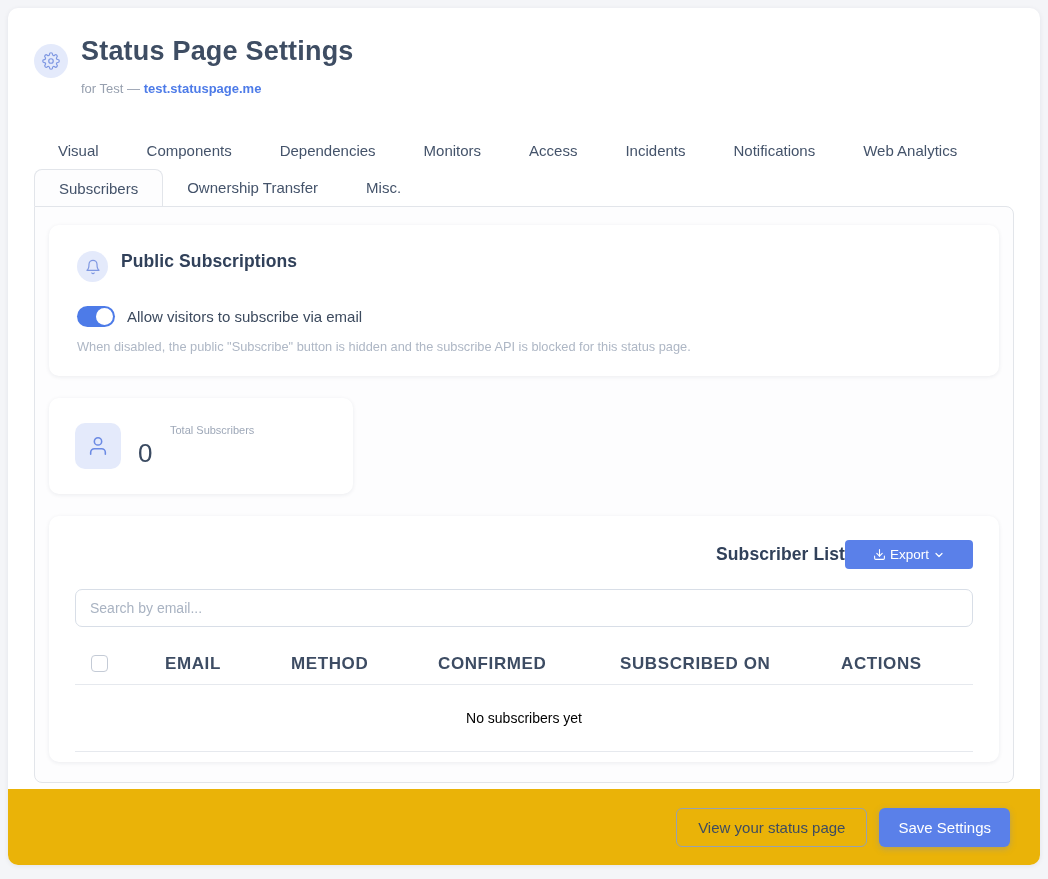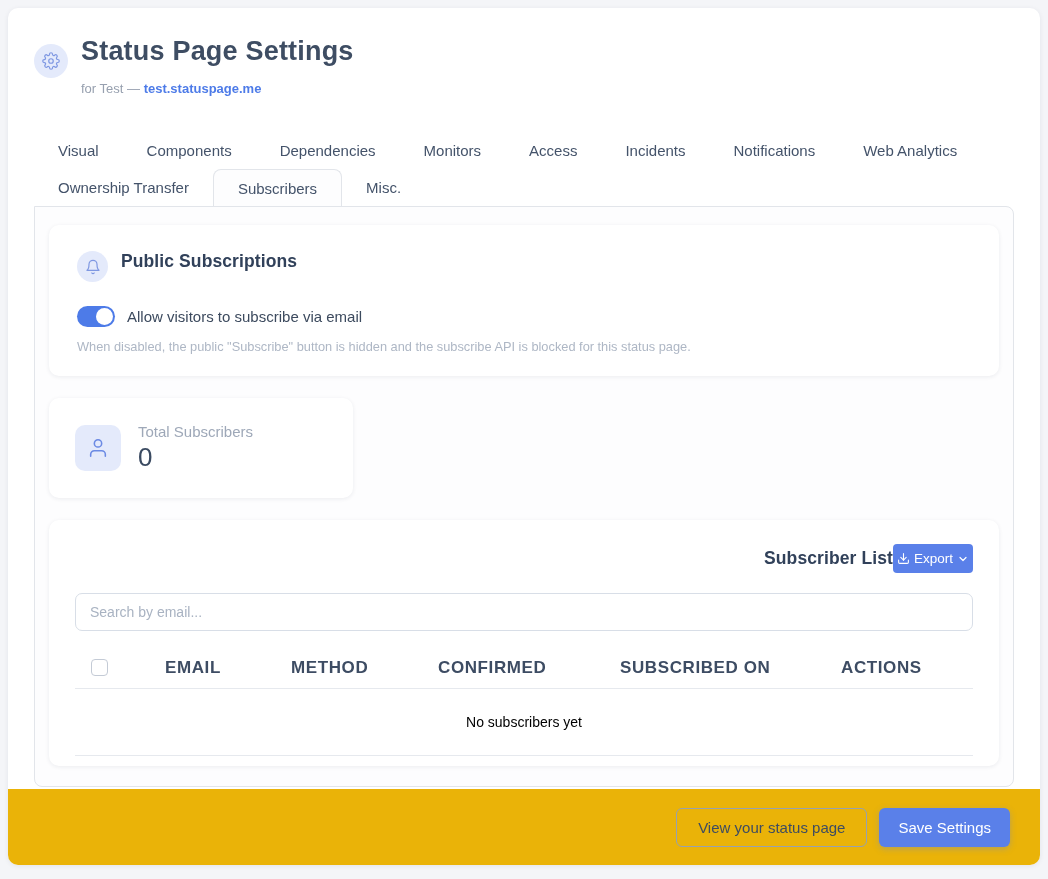--- a/index.html
+++ b/index.html
@@ -88,31 +88,31 @@
   .stats-card {
     margin-top: 22px; width: 304px; padding: 25px 26px;
     display: flex; align-items: center; gap: 17px;
   }
   .person-box {
     width: 46px; height: 46px; border-radius: 10px;
     background: #E4EAFB; display: flex; align-items: center; justify-content: center;
     flex: 0 0 auto;
   }
   .person-box svg { stroke: #6B8AE4; }
-  .stat-label { font-size: 15px; color: #9EA8B8; }
+  .stat-label { font-size: 11px; color: #9EA8B8; margin-left: 32px; }
   .stat-value { font-size: 26px; color: #3A4A61; margin-top: 2px; }
 
   
   .list-card { margin-top: 22px; padding: 24px 26px 10px 26px; }
   .list-head { display: flex; align-items: center; justify-content: flex-end; }
   .export-btn {
     display: inline-flex; align-items: center; gap: 4px;
     background: #5A80E9; color: #ffffff; border: none; border-radius: 4px;
     font-family: "Liberation Sans", sans-serif;
-    font-size: 13.5px; padding: 7px 4px; cursor: pointer;
+    font-size: 13.5px; padding: 7px 28px; cursor: pointer;
   }
   .export-btn svg { stroke: #ffffff; }
   .search-input {
     margin-top: 20px; width: 100%; height: 38px;
     border: 1px solid #D8DEE7; border-radius: 7px;
     padding: 0 14px; font-size: 14px; color: #3C4A5E;
     font-family: "Liberation Sans", sans-serif;
     background: #ffffff; outline: none;
   }
   .search-input::placeholder { color: #A9B3C2; }
@@ -181,22 +181,22 @@
         <div class="tab">Visual</div>
         <div class="tab">Components</div>
         <div class="tab">Dependencies</div>
         <div class="tab">Monitors</div>
         <div class="tab">Access</div>
         <div class="tab">Incidents</div>
         <div class="tab">Notifications</div>
         <div class="tab">Web Analytics</div>
       </div>
       <div class="tab-row">
+        <div class="tab active">Subscribers</div>
         <div class="tab">Ownership Transfer</div>
-        <div class="tab active">Subscribers</div>
         <div class="tab">Misc.</div>
       </div>
 
       <div class="tab-panel">
 
         <div class="panel-card pub-card">
           <div class="card-heading-row">
             <div class="bell-circle">
               <svg width="16" height="16" viewBox="0 0 24 24" fill="none" stroke-width="1.8" stroke-linecap="round" stroke-linejoin="round">
                 <path d="M18 8A6 6 0 0 0 6 8c0 7-3 9-3 9h18s-3-2-3-9"></path>

